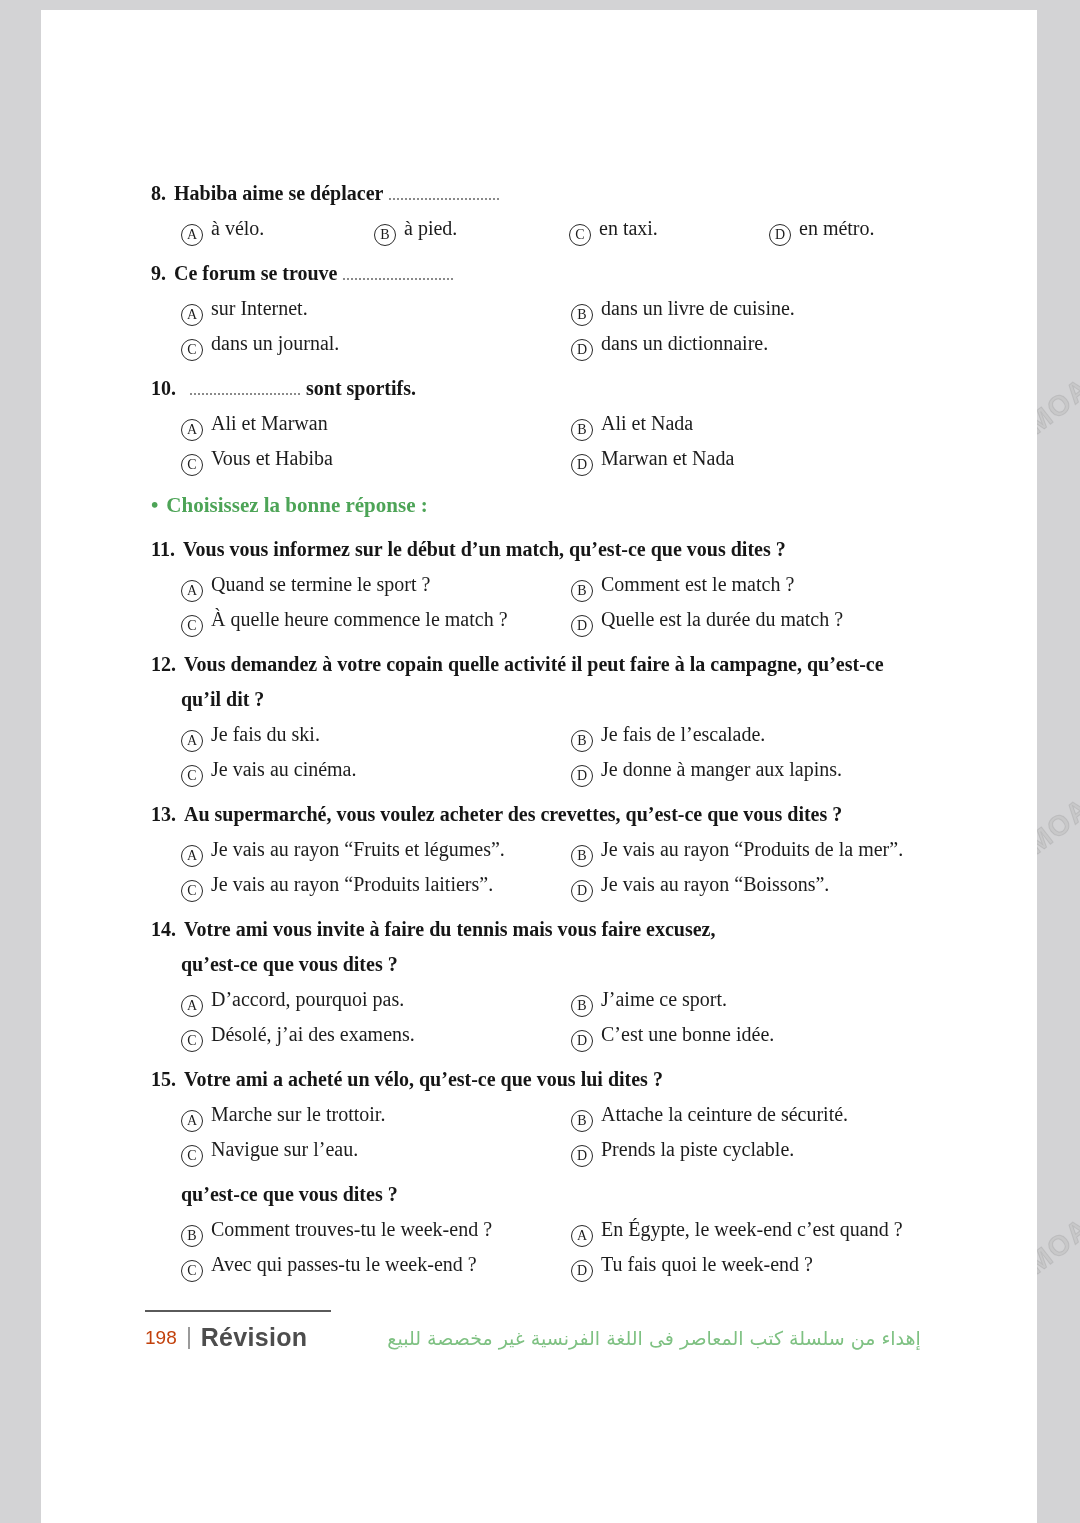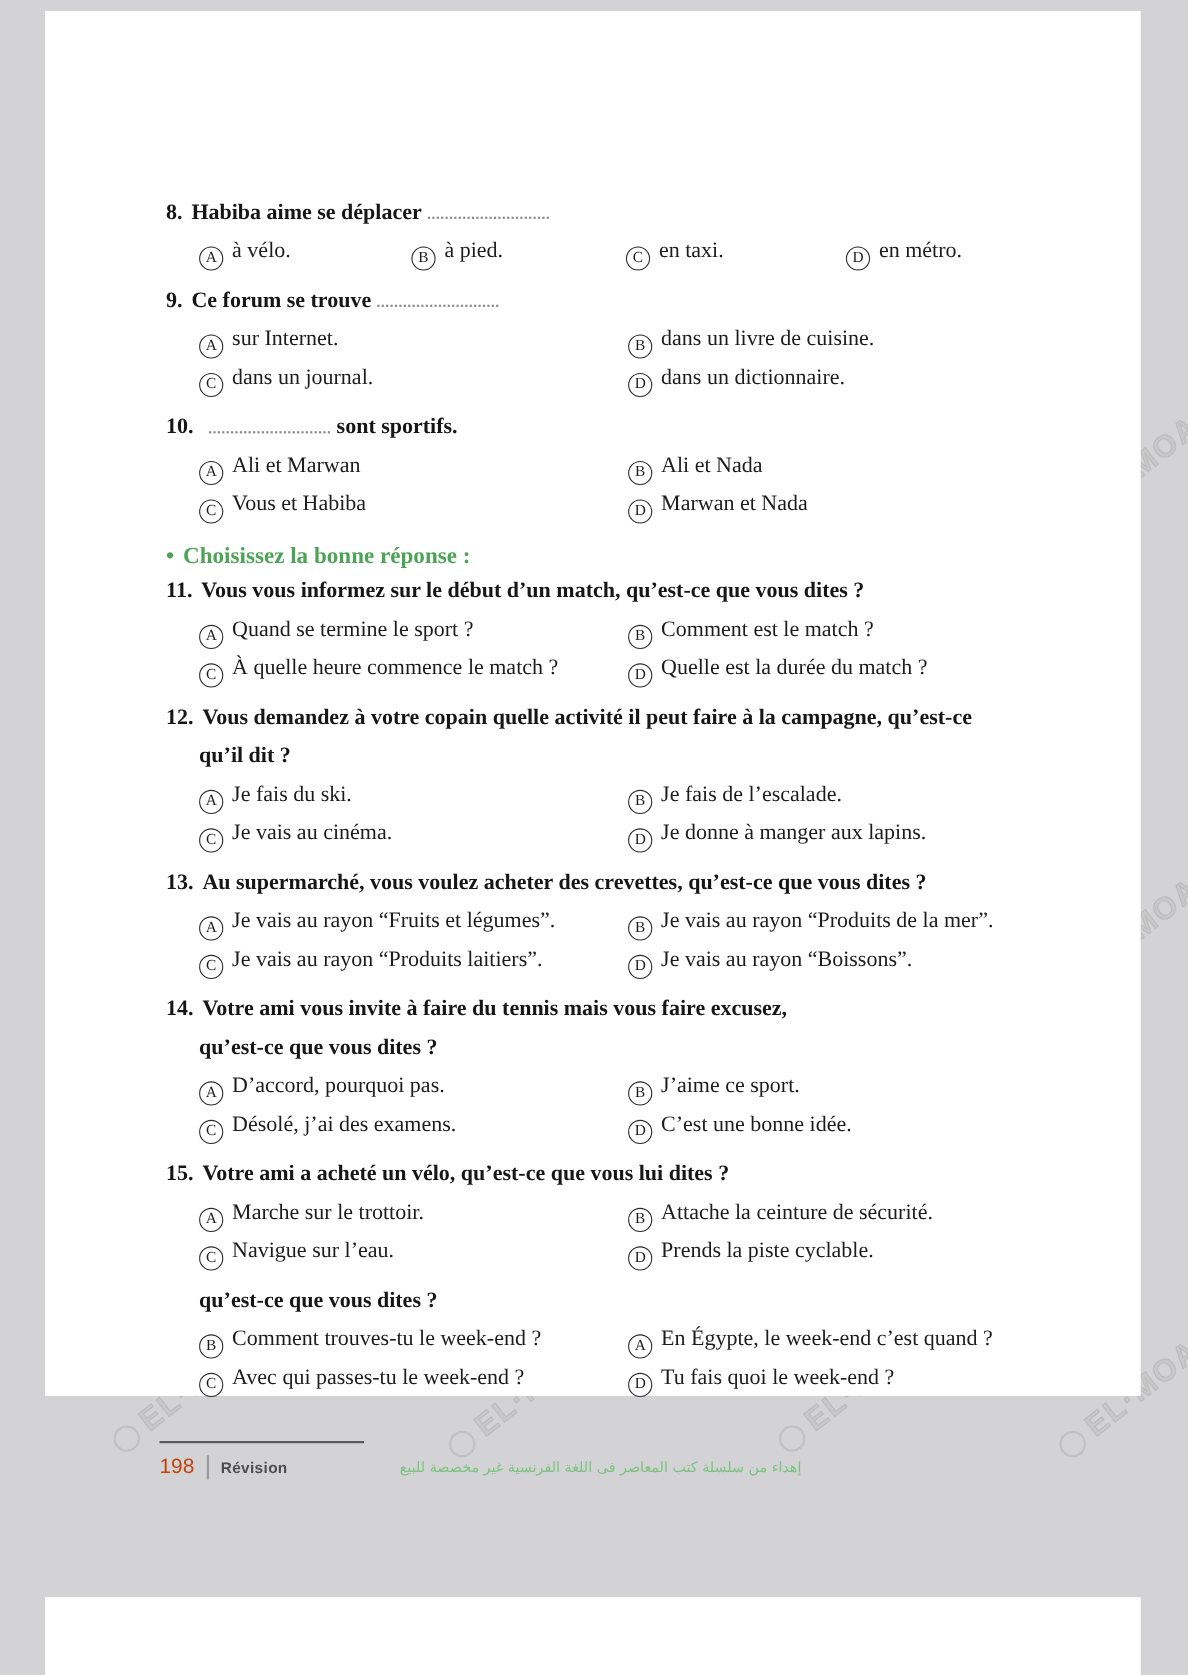--- a/index.html
+++ b/index.html
@@ -4,21 +4,21 @@
 <style>
   html,body{margin:0;padding:0;}
   body{
     width:1080px;height:1523px;
     background:#d3d3d5;
     position:relative;
     overflow:hidden;
     font-family:"Liberation Serif", serif;
   }
   .sheet{
-    position:absolute;left:41px;top:10px;width:996px;height:1259px;
+    position:absolute;left:41px;top:10px;width:996px;height:1512px;
     background:#ffffff;
   }
   .sheet-next{
     position:absolute;left:41px;top:1452px;width:996px;height:71px;
     background:#ffffff;
   }
   .content{
     position:absolute;left:0;top:0;right:0;
     padding:166px 58px 0 110px;
   }
@@ -41,34 +41,34 @@
     font-size:20px;line-height:34px;color:#1c1c1c;white-space:nowrap;
   }
   .letter{
     display:inline-flex;align-items:center;justify-content:center;
     width:22px;height:22px;border:1.5px solid #2a2a2a;border-radius:50%;
     font-size:14px;line-height:1;margin-right:8px;vertical-align:-4px;
     box-sizing:border-box;color:#1c1c1c;background:transparent;
   }
   
   .section-heading{
-    margin:14px 0 0 0;
+    margin:14px 0 12px 0;
     font-weight:bold;font-size:21px;line-height:30px;color:#4da457;
   }
   .section-heading .bullet{margin-right:8px;}
   
   .footer{position:absolute;left:104px;top:1300px;right:58px;}
   .footer-rule{width:186px;height:2px;background:#5a5a5a;margin-bottom:11px;}
   .footer-row{display:flex;align-items:center;font-family:"Liberation Sans", sans-serif;}
   .page-num{font-size:19px;color:#c2410c;}
   .vbar{width:2px;height:22px;background:#9a9a9a;margin:0 11px;}
-  .section-label{font-size:14px;font-weight:bold;color:#4d4d4d;letter-spacing:.3px;}
+  .section-label{font-size:25px;font-weight:bold;color:#4d4d4d;letter-spacing:.3px;}
   .arabic-note{
     font-family:"DejaVu Sans", sans-serif;
-    font-size:13px;color:#7ec182;margin-left:102px;direction:rtl;
+    font-size:19px;color:#7ec182;margin-left:80px;direction:rtl;
   }
   
   .wm{
     position:absolute;transform:rotate(-38deg);transform-origin:left bottom;
     white-space:nowrap;pointer-events:none;user-select:none;
   }
   .wm-brand{
     font-family:"Liberation Sans", sans-serif;
     font-weight:bold;font-size:28px;letter-spacing:2px;
     color:rgba(140,140,140,0.16);

